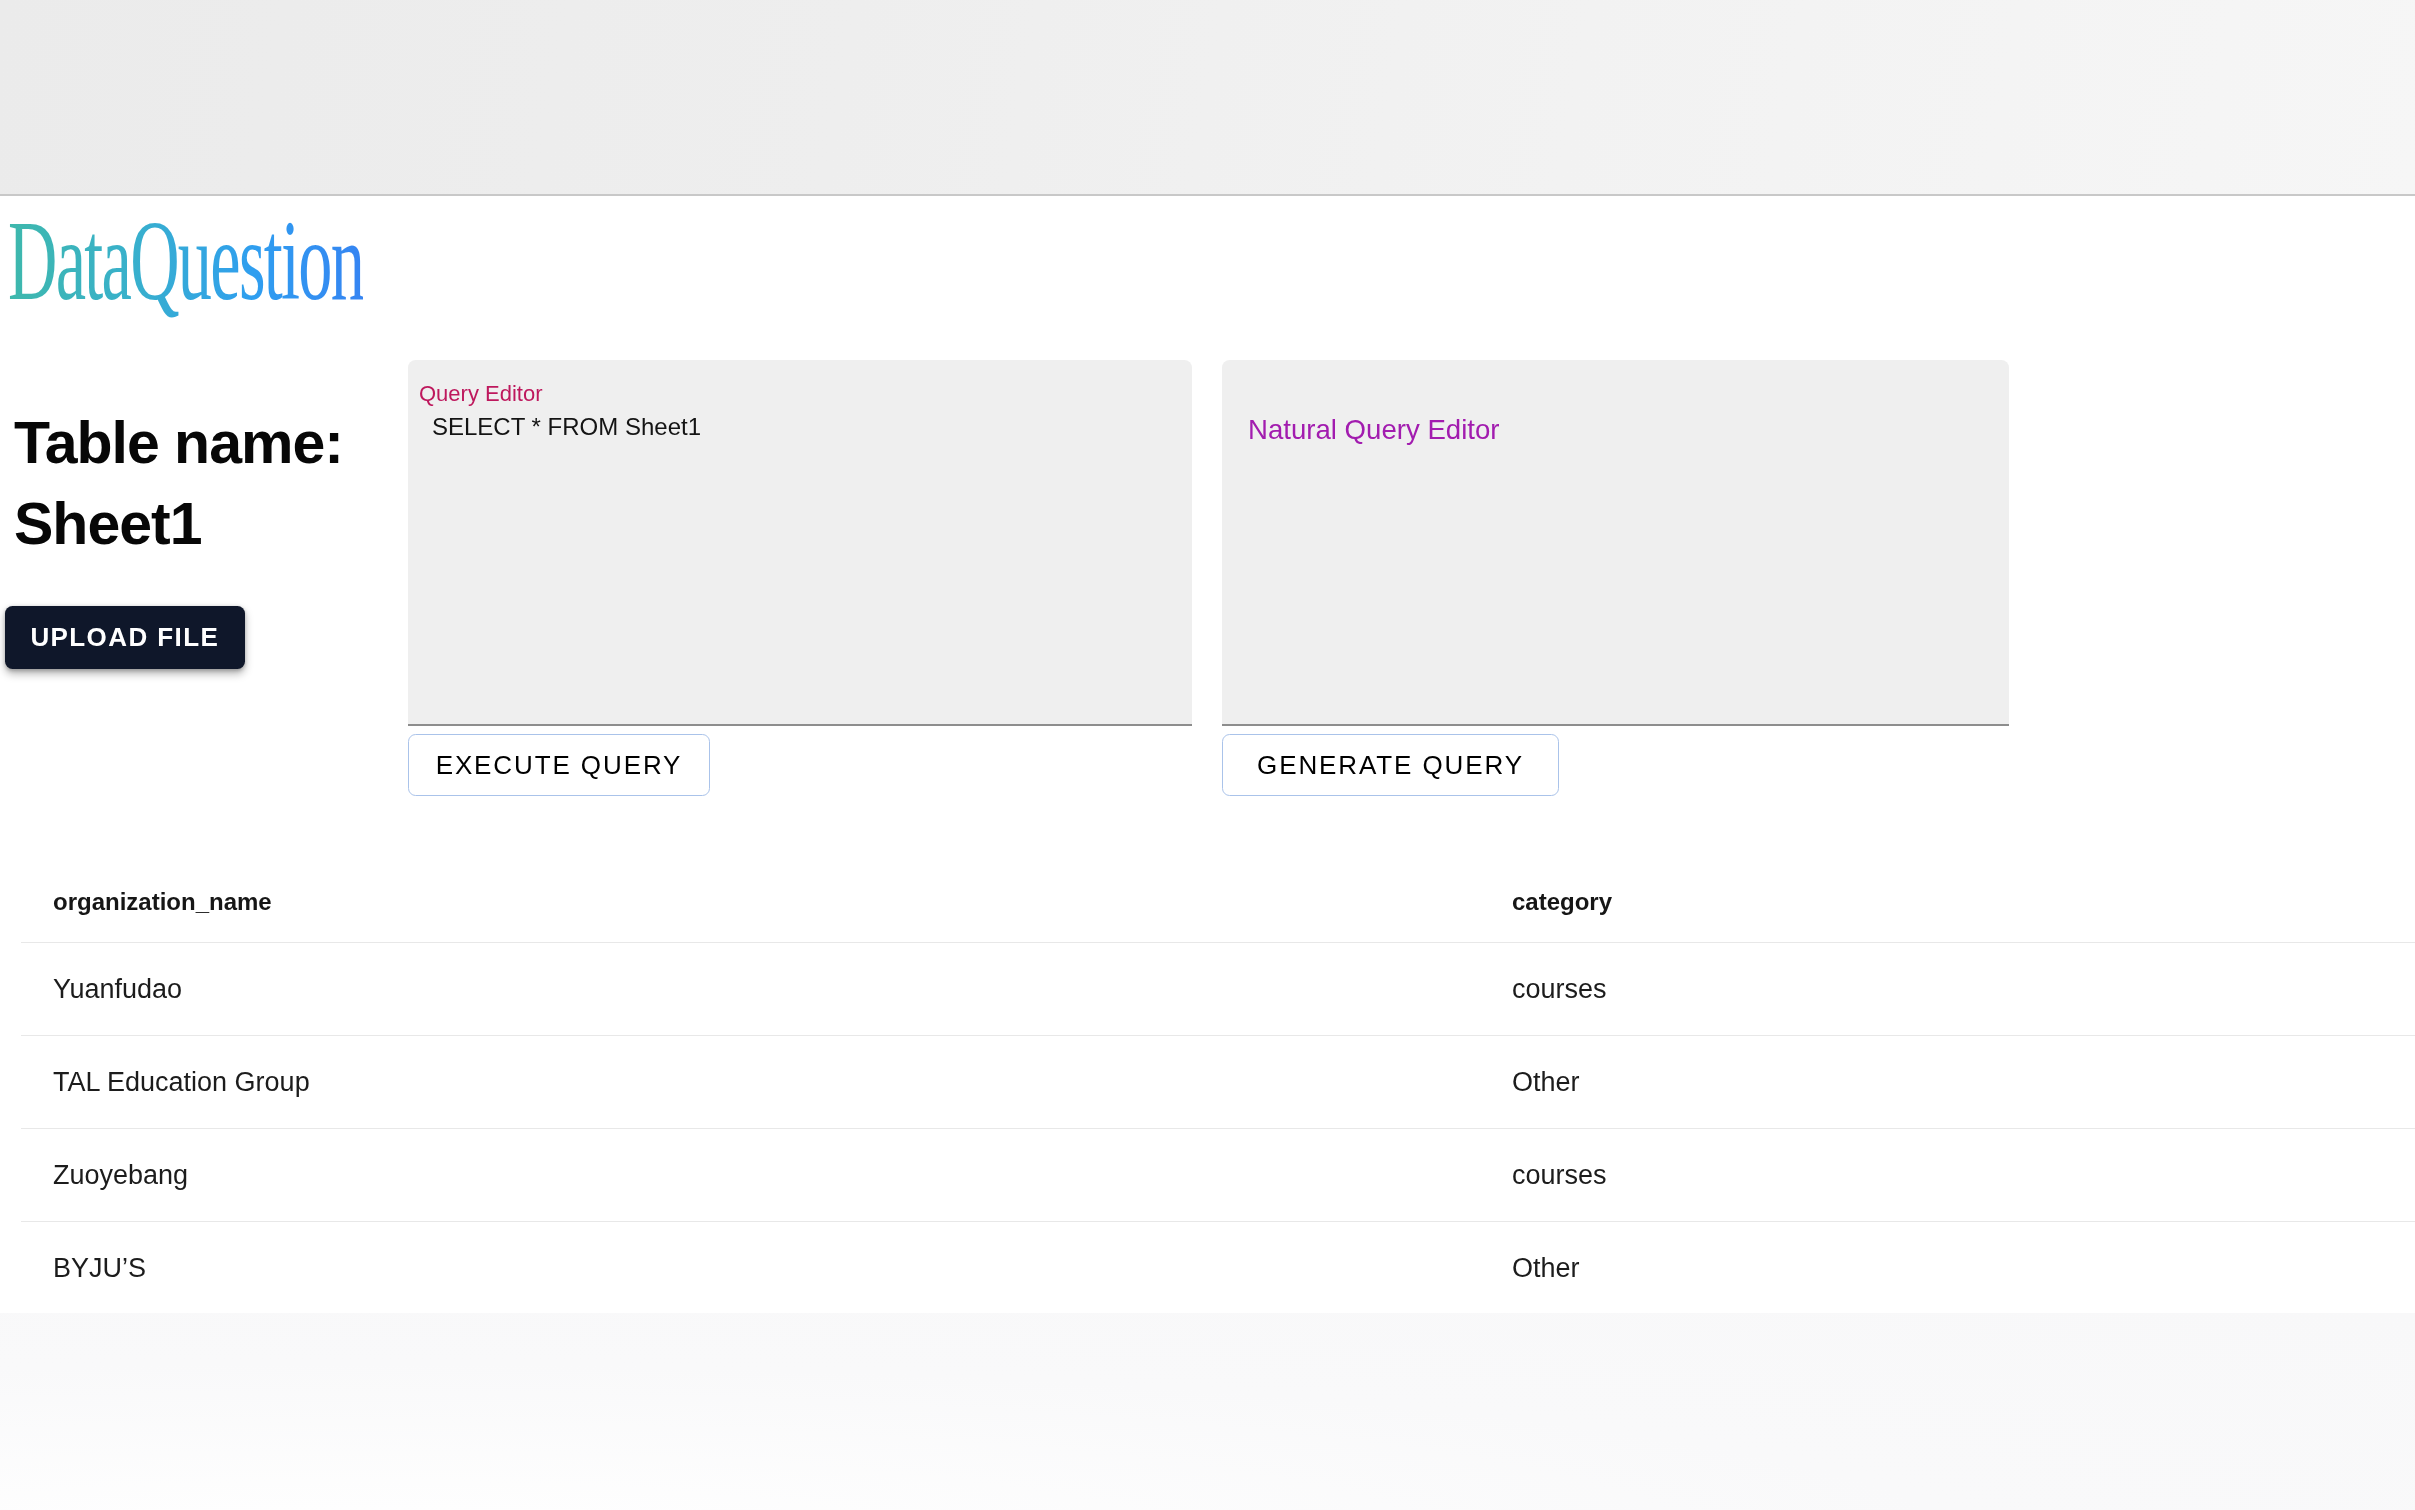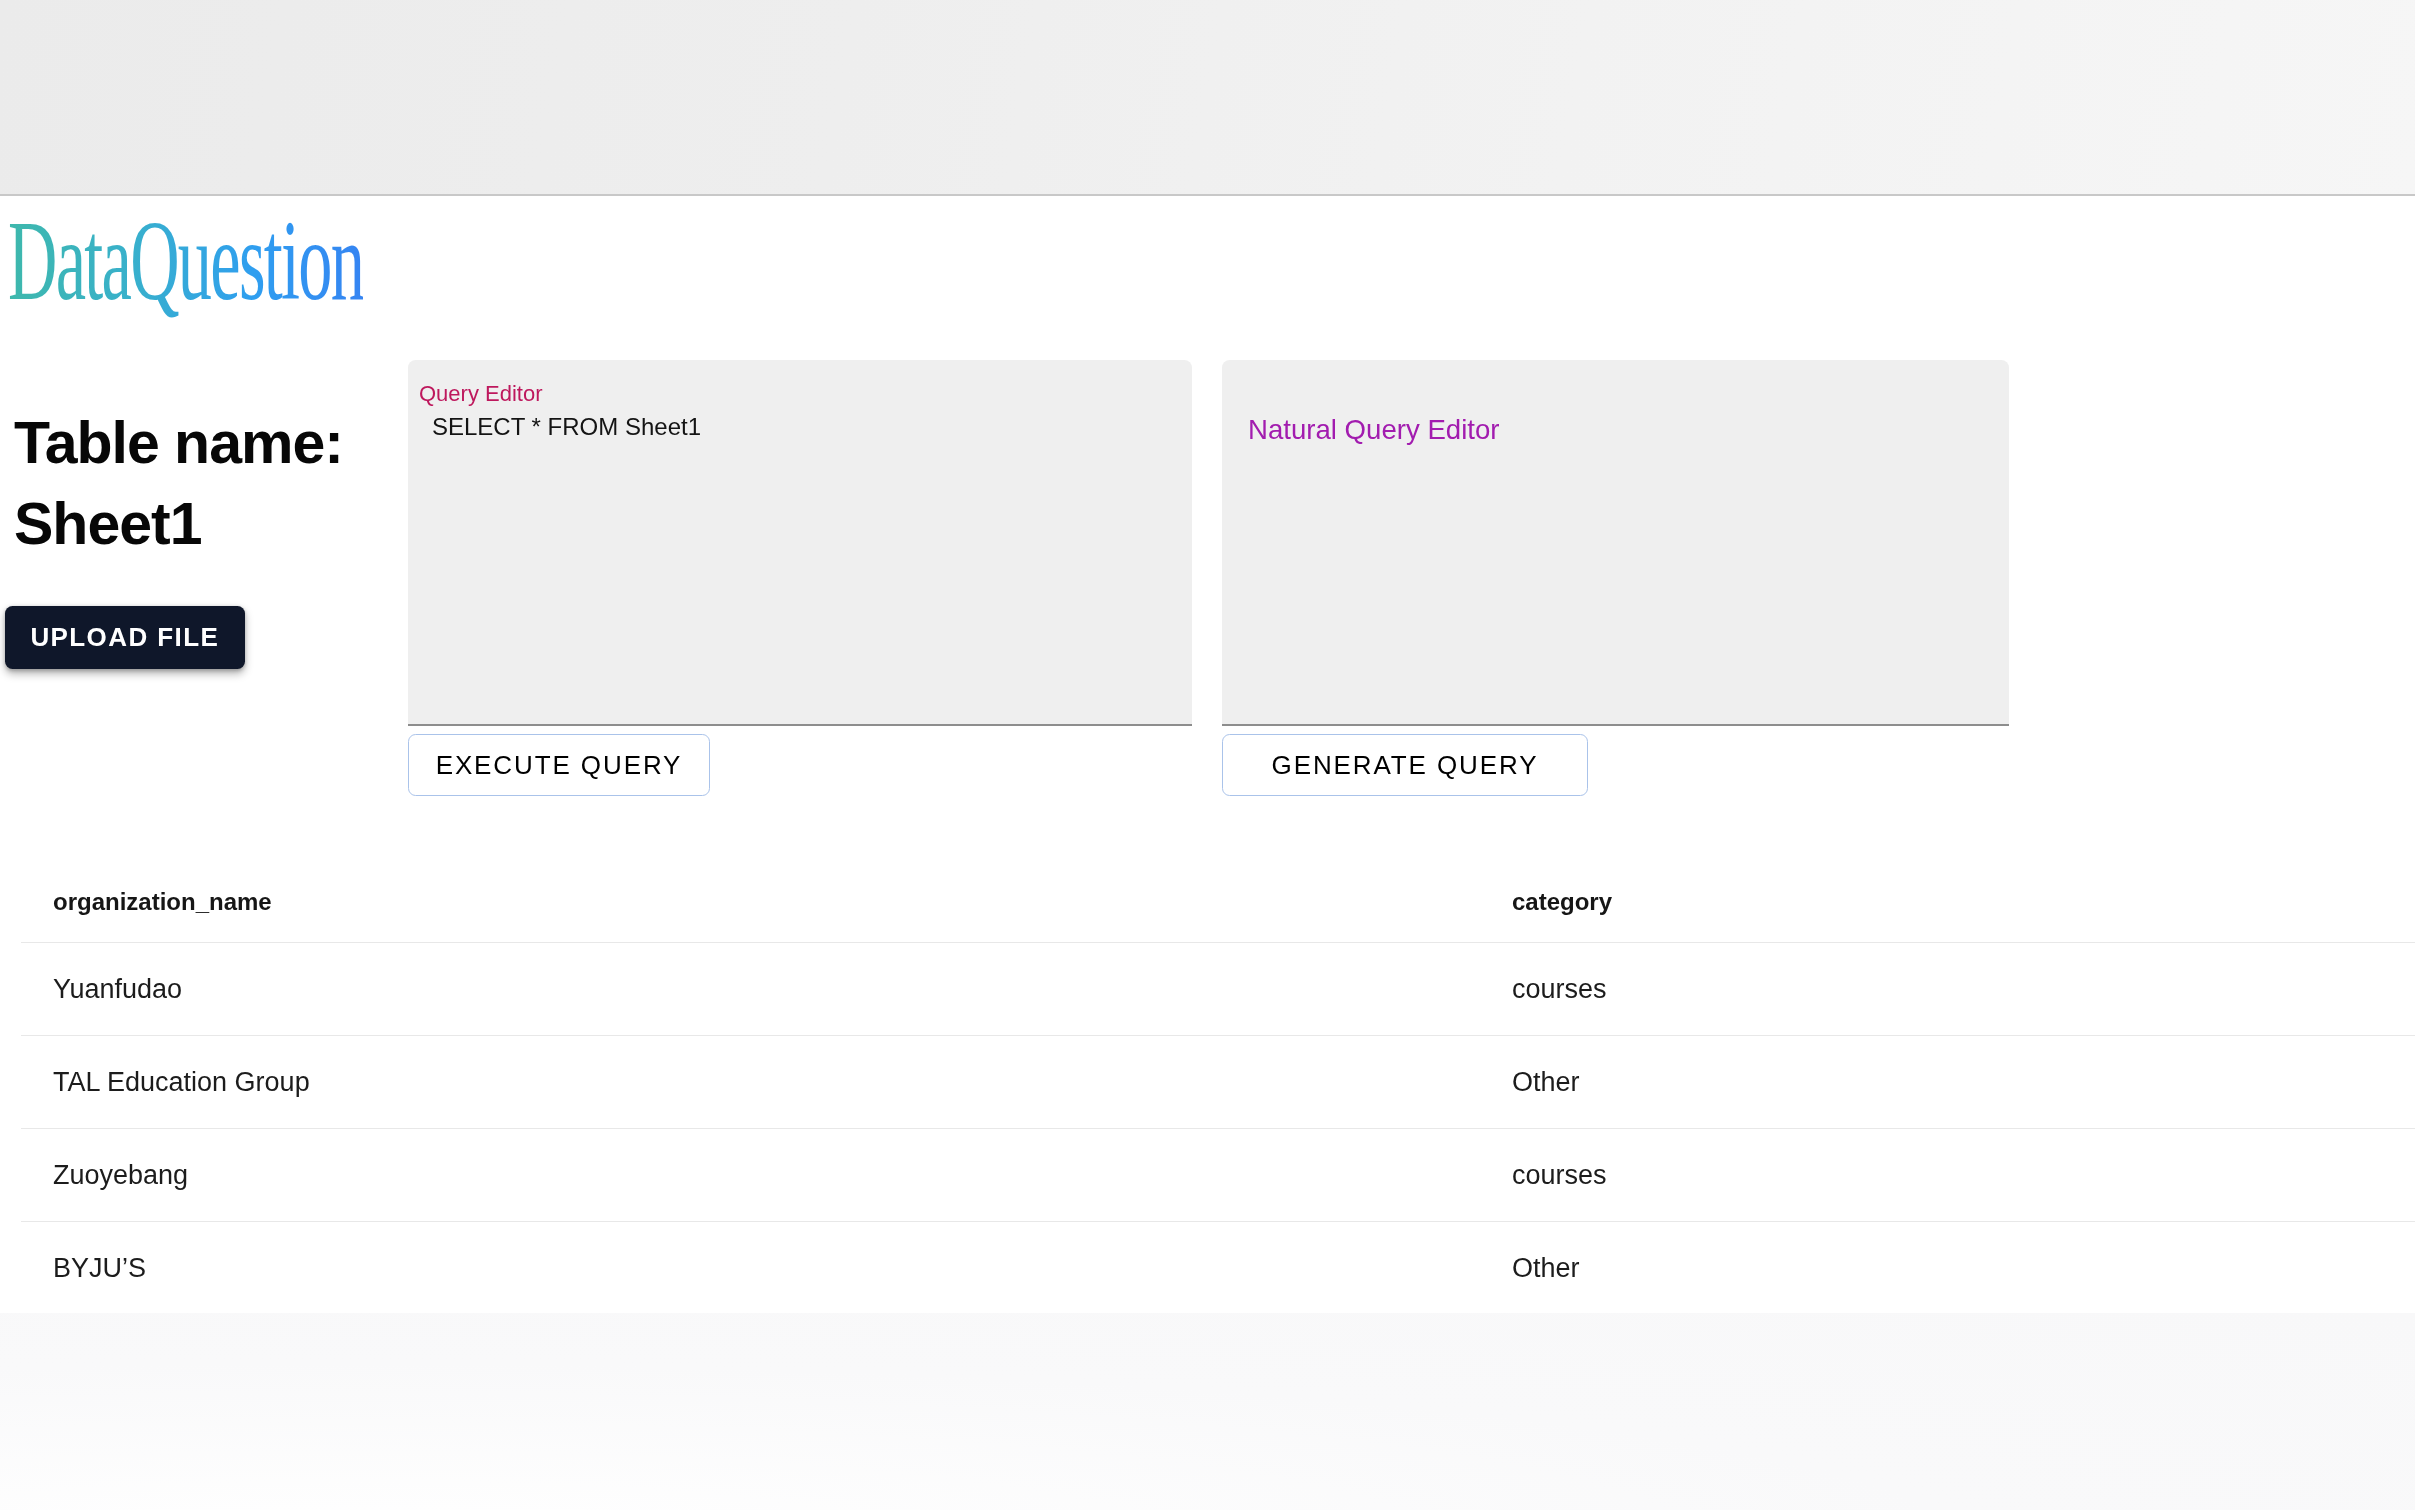--- a/index.html
+++ b/index.html
@@ -124,21 +124,21 @@
     border: 1.9px solid #aac3ea;
     border-radius: 7.6px;
     color: #000000;
     font-family: "Liberation Sans", sans-serif;
     font-size: 26px;
     font-weight: 500;
     letter-spacing: 1.9px;
     cursor: pointer;
   }
   .btn-execute  { left: 408px;  width: 302px; }
-  .btn-generate { left: 1222px; width: 366px; }
+  .btn-generate { left: 1222px; width: 337px; }
 
   
   .results {
     position: absolute;
     top: 861px;
     left: 0;
     width: 2416px;
     padding-left: 21px;
   }
   .thead {

